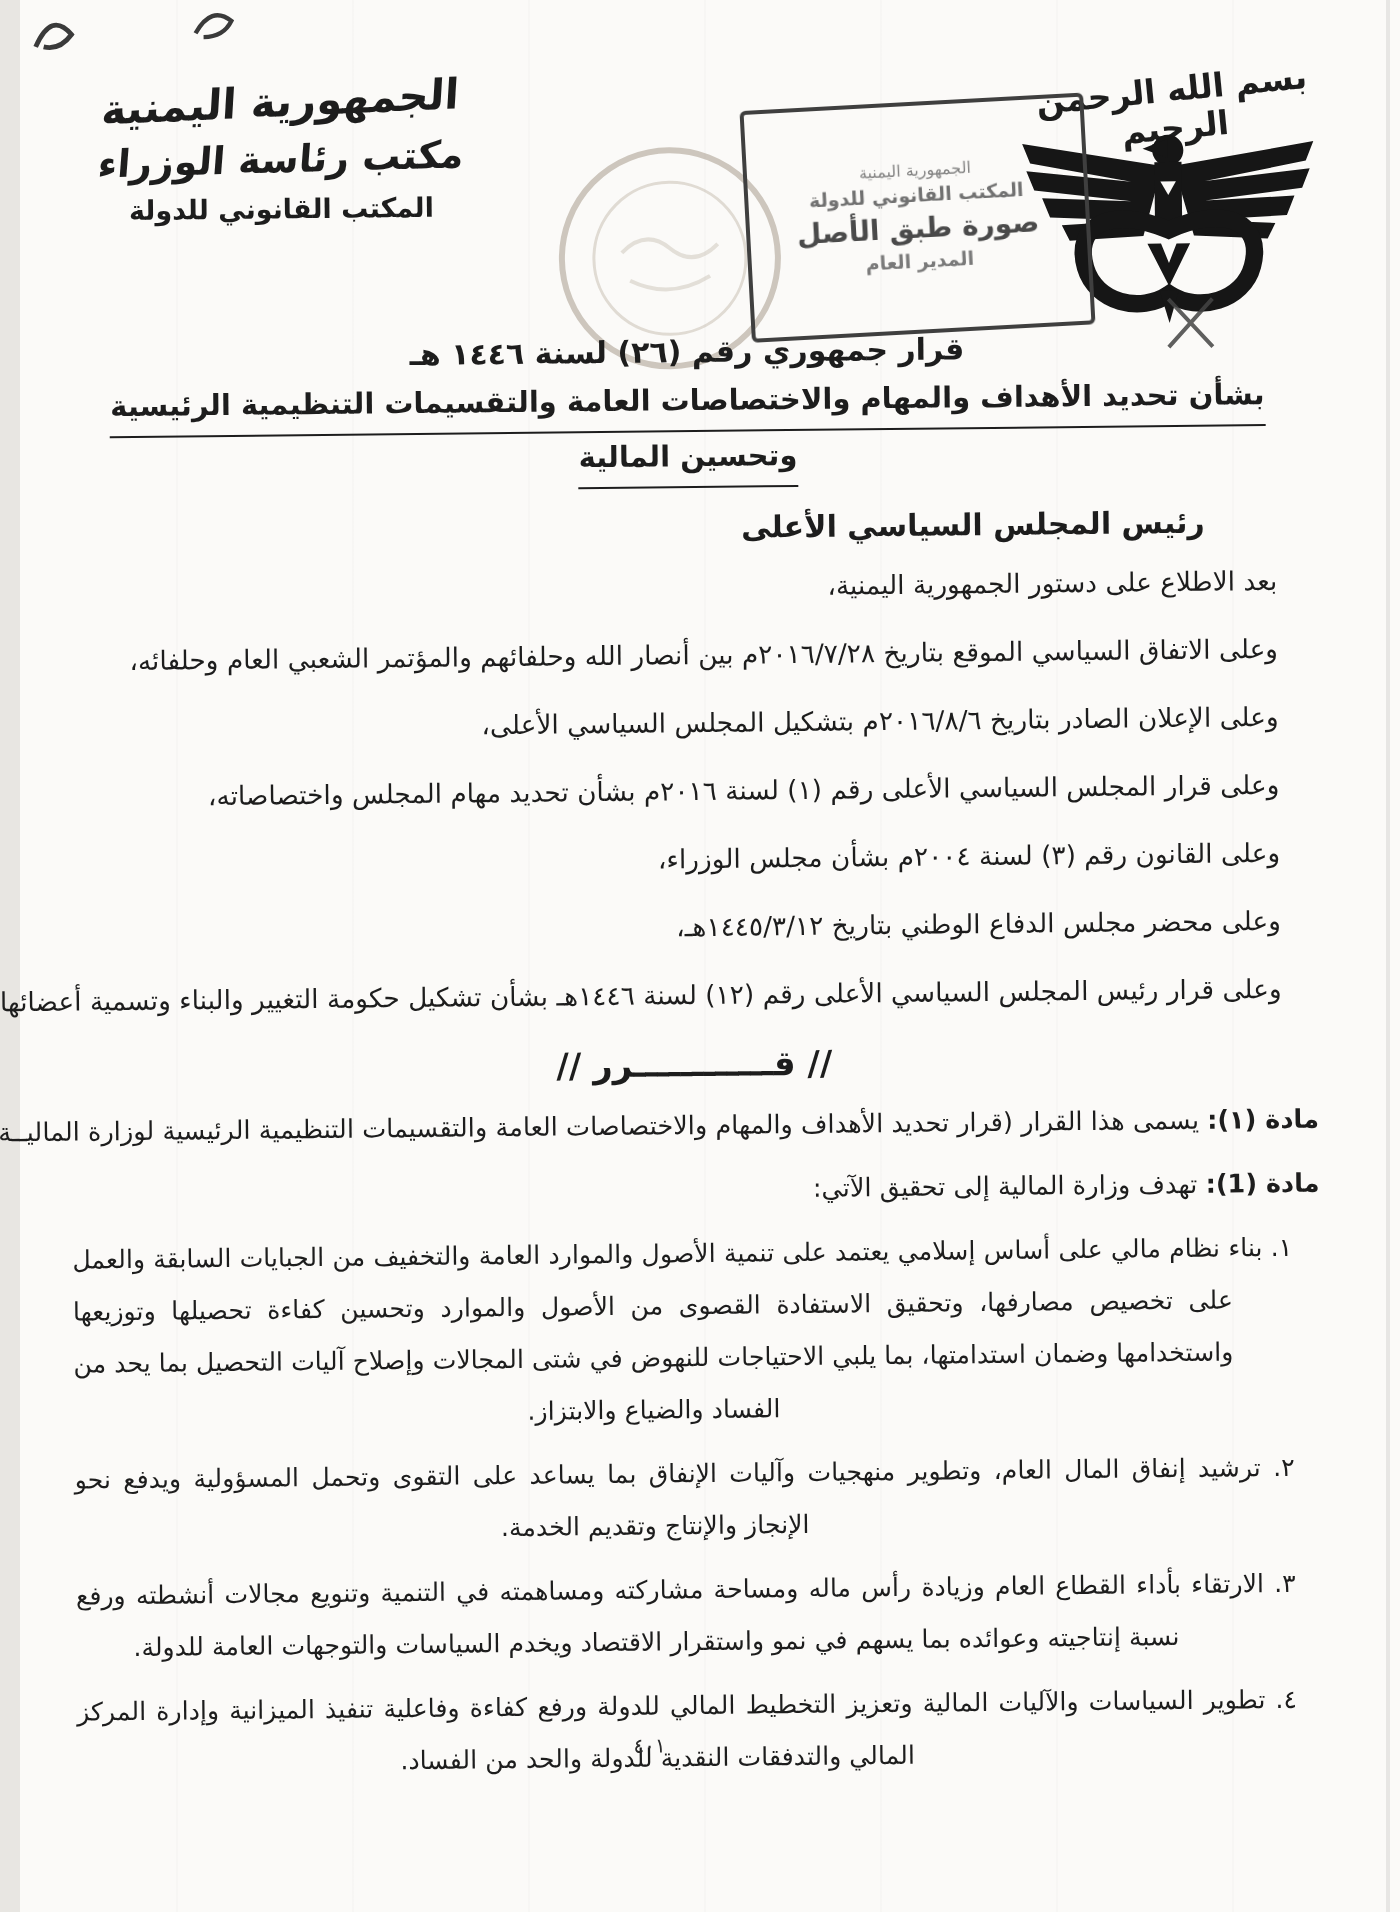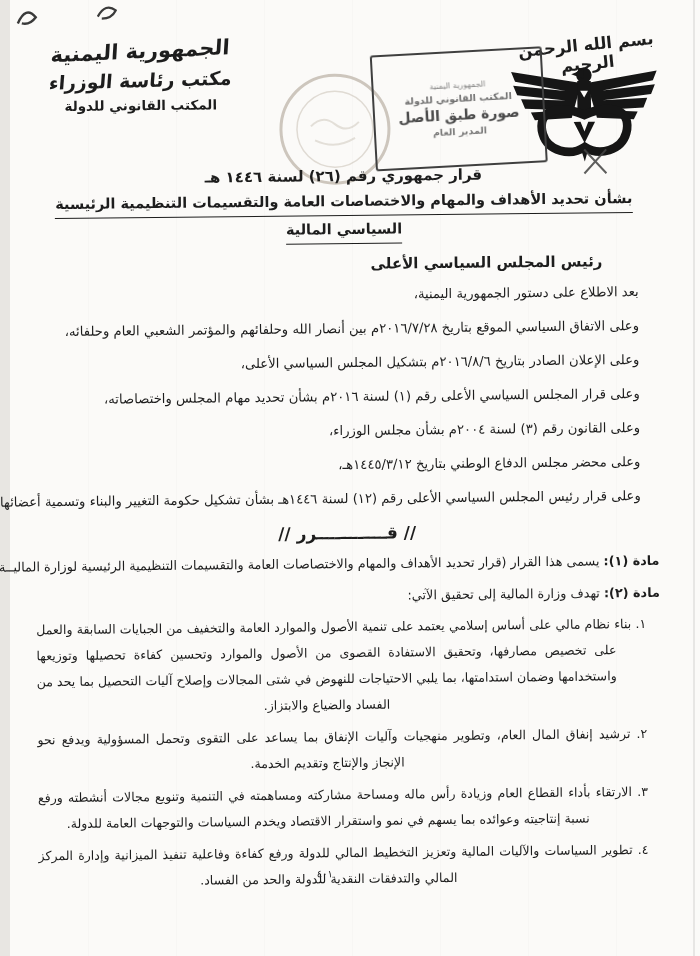--- a/index.html
+++ b/index.html
@@ -107,38 +107,38 @@
 
       <svg class="x-mark" width="30" height="32" viewBox="0 0 30 32">
         <path d="M4 4 L26 28 M26 4 L4 28" fill="none" stroke="#444" stroke-width="2"></path>
       </svg>
     </div>
 
     <div class="doc-body">
 
       <div class="t1">قرار جمهوري رقم (٢٦) لسنة ١٤٤٦ هـ</div>
       <div class="t2"><span class="u">بشأن تحديد الأهداف والمهام والاختصاصات العامة والتقسيمات التنظيمية الرئيسية</span></div>
-      <div class="t3"><span class="u">السياسي المالية</span></div>
+      <div class="t3"><span class="u">وتحسين المالية</span></div>
 
       <div class="authority">رئيس المجلس السياسي الأعلى</div>
 
       <div class="preamble">
         <p>بعد الاطلاع على دستور الجمهورية اليمنية،</p>
         <p>وعلى الاتفاق السياسي الموقع بتاريخ ٢٠١٦/٧/٢٨م بين أنصار الله وحلفائهم والمؤتمر الشعبي العام وحلفائه،</p>
         <p>وعلى الإعلان الصادر بتاريخ ٢٠١٦/٨/٦م بتشكيل المجلس السياسي الأعلى،</p>
         <p>وعلى قرار المجلس السياسي الأعلى رقم (١) لسنة ٢٠١٦م بشأن تحديد مهام المجلس واختصاصاته،</p>
         <p>وعلى القانون رقم (٣) لسنة ٢٠٠٤م بشأن مجلس الوزراء،</p>
         <p>وعلى محضر مجلس الدفاع الوطني بتاريخ ١٤٤٥/٣/١٢هـ،</p>
         <p>وعلى قرار رئيس المجلس السياسي الأعلى رقم (١٢) لسنة ١٤٤٦هـ بشأن تشكيل حكومة التغيير والبناء وتسمية أعضائها،</p>
       </div>
 
       <div class="decree-word">// قــــــــــــرر //</div>
 
       <p class="article"><span class="lbl">مادة (١):</span> <span>يسمى هذا القرار (قرار تحديد الأهداف والمهام والاختصاصات العامة والتقسيمات التنظيمية الرئيسية لوزارة الماليــة).</span></p>
-      <p class="article"><span class="lbl">مادة (٢):</span> <span>تهدف وزارة المالية إلى تحقيق الآتي:</span></p>
+      <p class="article"><span class="lbl">مادة (1):</span> <span>تهدف وزارة المالية إلى تحقيق الآتي:</span></p>
 
       <div class="goals">
         <p class="goal"><span>١.</span> <span>بناء نظام مالي على أساس إسلامي يعتمد على تنمية الأصول والموارد العامة والتخفيف من الجبايات السابقة والعمل على تخصيص مصارفها، وتحقيق الاستفادة القصوى من الأصول والموارد وتحسين كفاءة تحصيلها وتوزيعها واستخدامها وضمان استدامتها، بما يلبي الاحتياجات للنهوض في شتى المجالات وإصلاح آليات التحصيل بما يحد من الفساد والضياع والابتزاز.</span></p>
         <p class="goal"><span>٢.</span> <span>ترشيد إنفاق المال العام، وتطوير منهجيات وآليات الإنفاق بما يساعد على التقوى وتحمل المسؤولية ويدفع نحو الإنجاز والإنتاج وتقديم الخدمة.</span></p>
         <p class="goal"><span>٣.</span> <span>الارتقاء بأداء القطاع العام وزيادة رأس ماله ومساحة مشاركته ومساهمته في التنمية وتنويع مجالات أنشطته ورفع نسبة إنتاجيته وعوائده بما يسهم في نمو واستقرار الاقتصاد ويخدم السياسات والتوجهات العامة للدولة.</span></p>
         <p class="goal"><span>٤.</span> <span>تطوير السياسات والآليات المالية وتعزيز التخطيط المالي للدولة ورفع كفاءة وفاعلية تنفيذ الميزانية وإدارة المركز المالي والتدفقات النقدية للدولة والحد من الفساد.</span></p>
       </div>
     </div>
 
     <div class="page-number">٤٠١</div>

